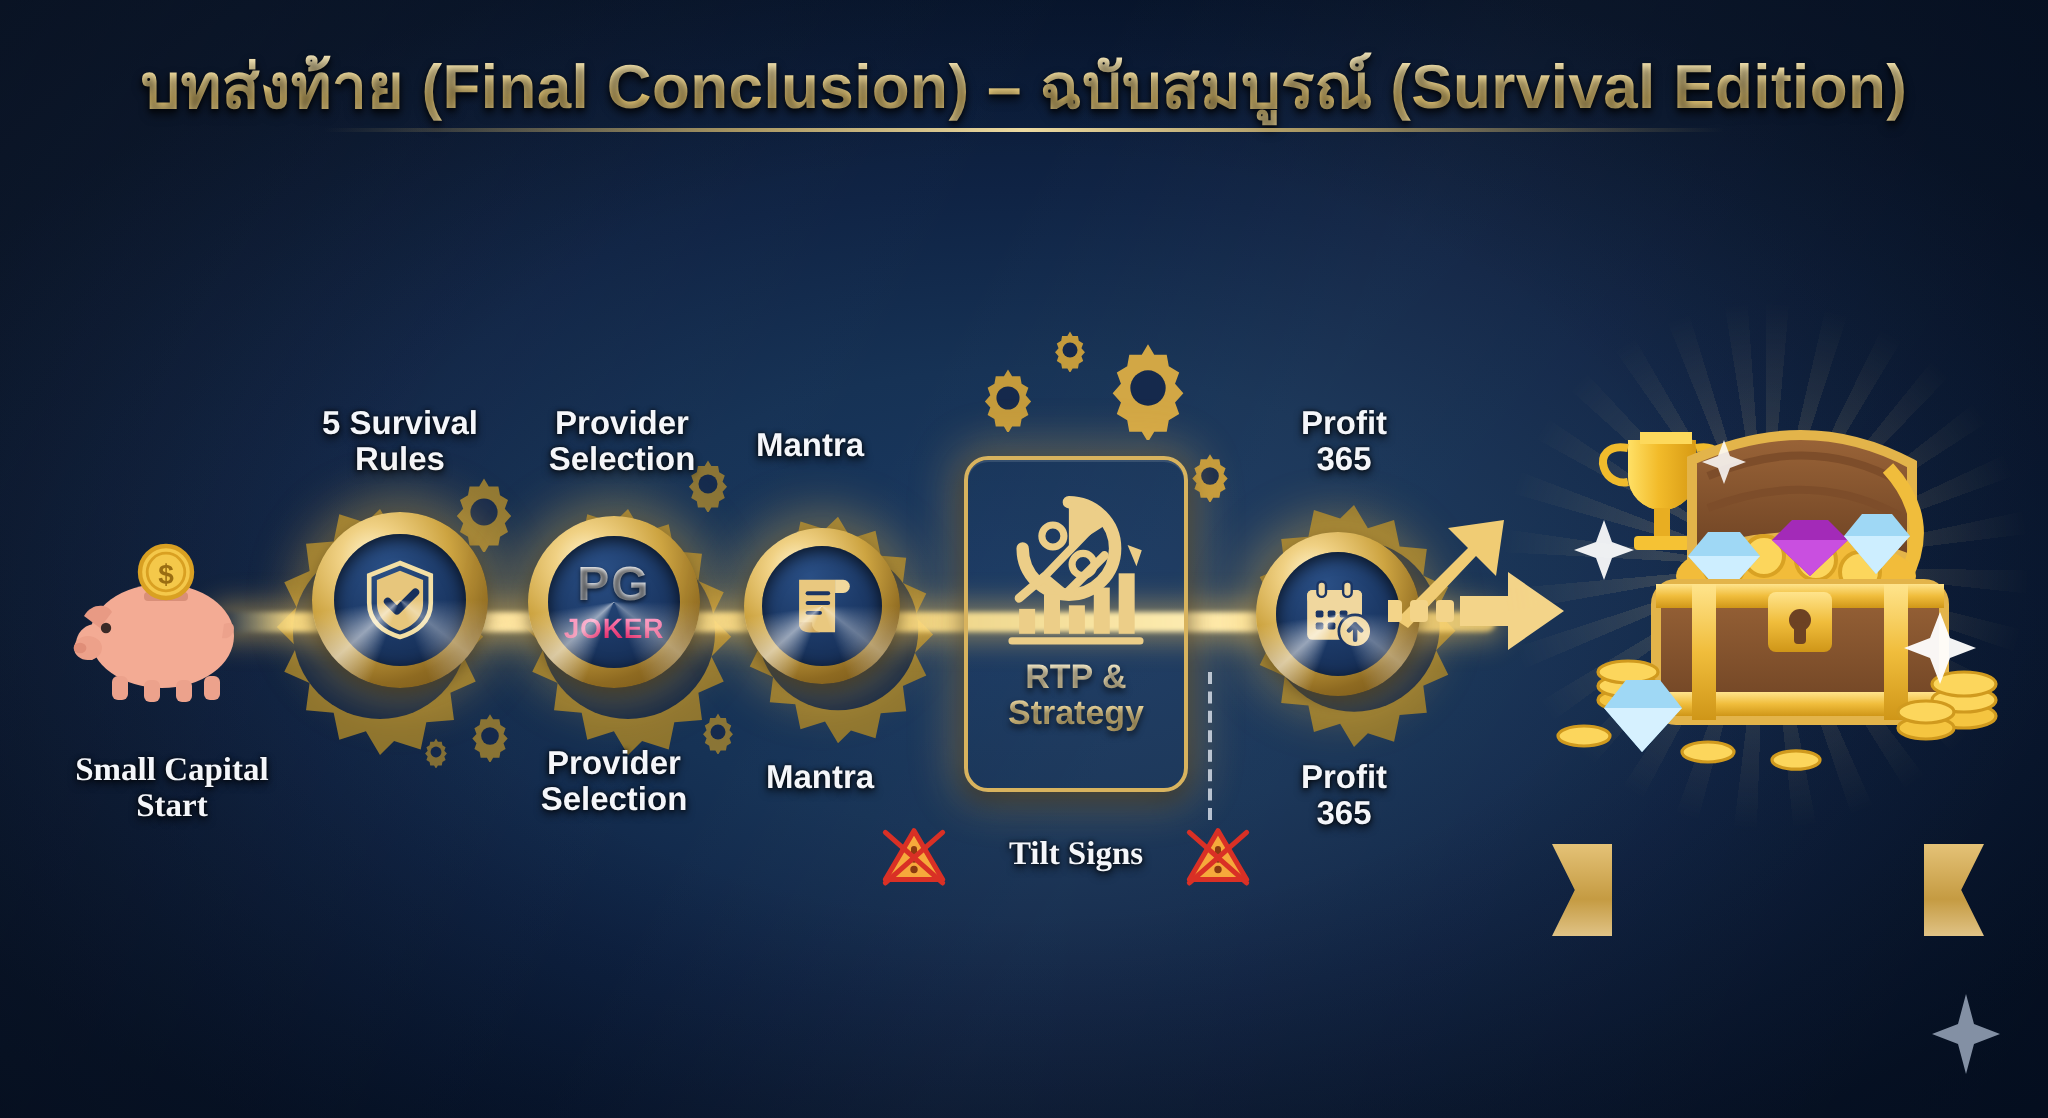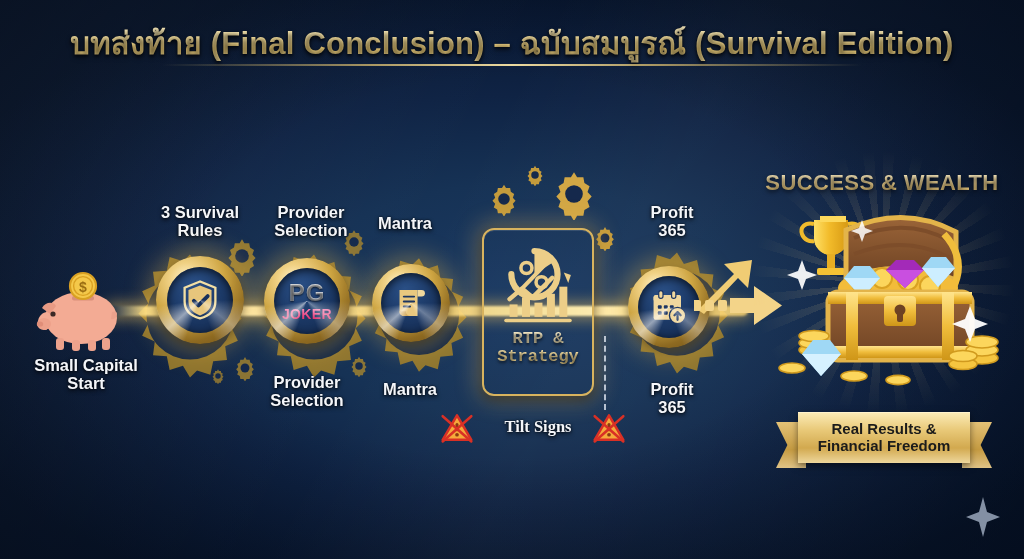--- a/index.html
+++ b/index.html
@@ -95,21 +95,20 @@
     display:flex;flex-direction:column;align-items:center;justify-content:flex-start;
     padding-top:14px;box-sizing:border-box;
   }
   .rtp-title{
     margin-top:6px;text-align:center;font-weight:bold;font-size:17px;line-height:1.05;
     color:#f3dfa2;
     background:linear-gradient(180deg,#fff5d5,#e9cc80);
     -webkit-background-clip:text;background-clip:text;color:transparent;
     text-shadow:0 2px 3px rgba(0,0,0,.6);
     white-space:pre-line;
-    font-family:Liberation Mono, monospace;
   }
 
   
   .tilt{position:absolute;width:34px;height:32px;}
   .dashed-v{
     position:absolute;left:604px;top:336px;width:0;height:74px;
     border-left:2px dashed rgba(235,240,250,.75);
   }
 
   
@@ -288,24 +287,24 @@
       <rect x="46" y="72" width="8" height="11" rx="3" fill="#eca28c"></rect>
       <rect x="62" y="72" width="8" height="11" rx="3" fill="#eca28c"></rect>
       <rect x="76" y="70" width="8" height="12" rx="3" fill="#eca28c"></rect>
       <path d="M86 44c5-2 6 2 4 5-2 3-5 2-5 2z" fill="#eca28c"></path>
       <rect x="46" y="28" width="22" height="4.5" rx="2" fill="#d98f79"></rect>
       <circle cx="57" cy="18" r="13" fill="#f4c84a" stroke="#d9a022" stroke-width="2.2"></circle>
       <circle cx="57" cy="18" r="9.4" fill="none" stroke="#d9a022" stroke-width="1.4"></circle>
       <text x="57" y="24" text-anchor="middle" font-size="14" font-weight="bold" fill="#9a6d12" font-family="Liberation Sans, sans-serif">$</text>
     </svg>
   </div>
-  <div class="lbl" style="left:6px;top:356px;width:160px;">Small Capital
+  <div class="lbl" style="left:6px;top:376px;width:160px;font-family:Liberation Serif, serif;">Small Capital
 Start</div>
 
-  <div class="lbl" style="left:132px;top:203px;width:136px;">3 Survival
+  <div class="lbl" style="left:132px;top:203px;width:136px;">5 Survival
 Rules</div>
   <div class="node" style="left:156px;top:256px;width:88px;height:88px;">
     <div class="inner" style="width:66px;height:66px;">
       <svg width="38" height="40" viewBox="0 0 48 52">
         <path d="M24 2L4 10v18c0 12 9 19 20 22 11-3 20-10 20-22V10z" fill="none" stroke="#f3dfa4" stroke-width="3"></path>
         <path d="M24 7L9 13v15c0 10 7.5 15.5 15 18 7.5-2.5 15-8 15-18V13z" fill="#e7c67c"></path>
         <path d="M16 27l6 6 12-12" fill="none" stroke="#17305c" stroke-width="5" stroke-linecap="round" stroke-linejoin="round"></path>
       </svg>
     </div>
     <div class="glint"></div>
@@ -415,21 +414,20 @@
       <g fill="#f3d489">
         <rect x="-2" y="64" width="9" height="11" rx="2"></rect>
         <rect x="11" y="64" width="9" height="11" rx="2"></rect>
         <rect x="24" y="64" width="9" height="11" rx="2"></rect>
         <path d="M36 62h24V50l28 19.5L60 89V77H36z"></path>
       </g>
     </svg>
   </div>
 
   <div class="rays"></div>
-  <div class="success-head">SUCCESS &amp; WEALTH</div>
 
   <div class="treasure-wrap">
     <svg width="250" height="220" viewBox="0 0 250 220">
 
       <g>
         <path d="M56 52h34v18a17 17 0 0 1-34 0z" fill="#f5c234"></path>
         <path d="M56 52h34v18a17 17 0 0 1-34 0z" fill="url(#tg)"></path>
         <path d="M56 56c-10-2-14 4-12 10 2 6 8 8 12 7" fill="none" stroke="#f0bb2c" stroke-width="4"></path>
         <path d="M90 56c10-2 14 4 12 10-2 6-8 8-12 7" fill="none" stroke="#f0bb2c" stroke-width="4"></path>
         <rect x="69" y="86" width="8" height="16" fill="#e8ae22"></rect>
@@ -499,24 +497,20 @@
 
       <path d="M44 92l4 11 11 4-11 4-4 11-4-11-11-4 11-4z" fill="#ffffff" opacity=".92"></path>
       <path d="M212 138l5 13 13 5-13 5-5 13-5-13-13-5 13-5z" fill="#ffffff" opacity=".95"></path>
       <path d="M104 52l3 8 8 3-8 3-3 8-3-8-8-3 8-3z" fill="#ffffff" opacity=".85"></path>
     </svg>
   </div>
 
   <div class="ribbon">
     <div class="ribbon-tail left"></div>
     <div class="ribbon-tail right"></div>
-    <div class="ribbon-body">
-      <div class="ribbon-text">Real Results &amp;
-Financial Freedom</div>
-    </div>
   </div>
 
   <div class="sparkle-corner">
     <svg width="34" height="40" viewBox="0 0 34 40">
       <path d="M17 0l4 15 13 5-13 5-4 15-4-15-13-5 13-5z" fill="#9aa7bb" opacity=".85"></path>
     </svg>
   </div>
 </div>
 
 </body></html>

